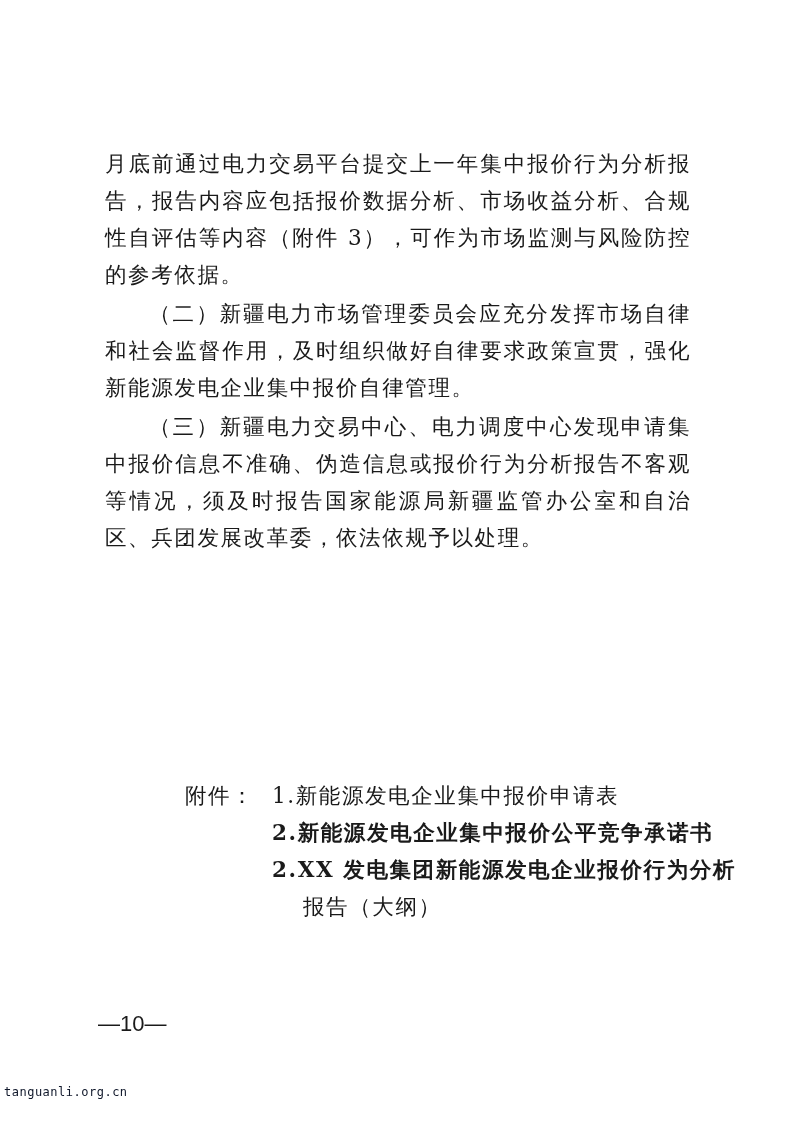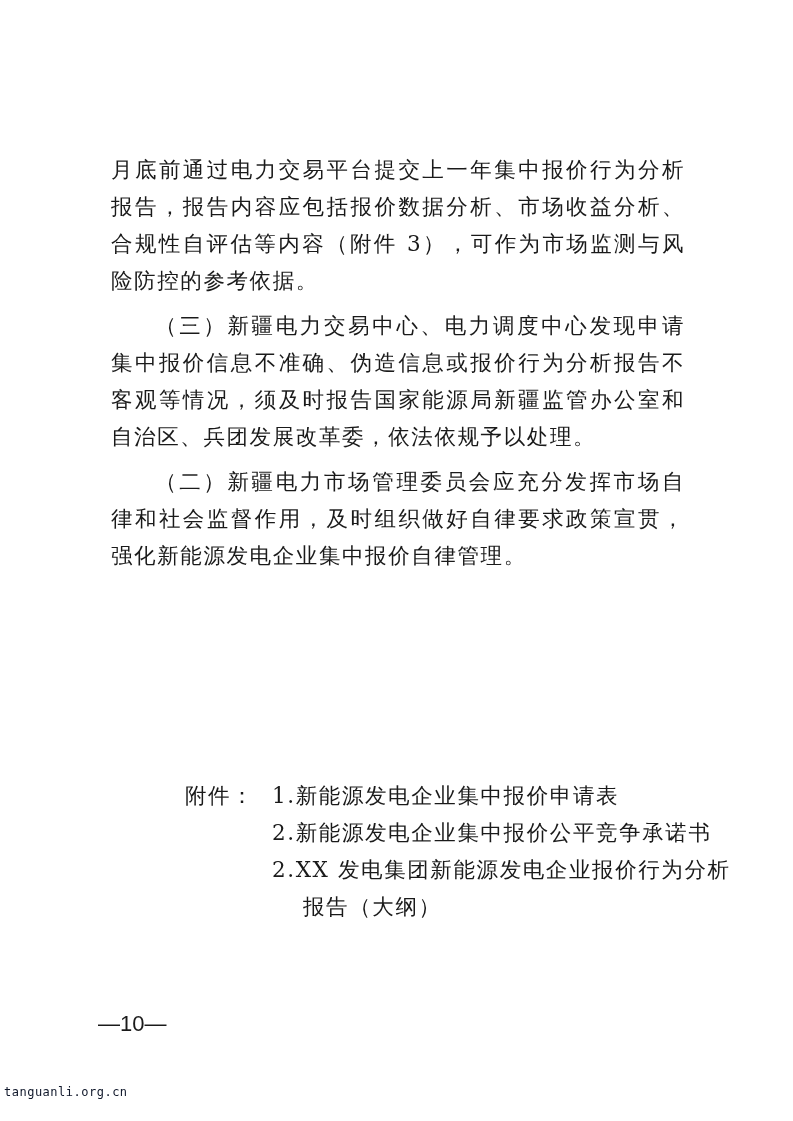--- a/index.html
+++ b/index.html
@@ -1,37 +1,37 @@
 <!DOCTYPE html>
 <html><head>
 <meta charset="utf-8">
 <style>
   html, body { margin: 0; padding: 0; }
   body {
     width: 793px; height: 1121px; background: #ffffff; position: relative; overflow: hidden;
     font-family: "DejaVu Serif", "Liberation Serif", serif; color: #1a1a1a;
   }
   .page { position: absolute; left: 103px; top: 143px; width: 590px; }
-  .para { margin: 8px; font-size: 21.5px; line-height: 37px; letter-spacing: 1.6px; text-align: justify; text-align-last: left; }
+  .para { margin: 2px; font-size: 21.5px; line-height: 37px; letter-spacing: 1.6px; text-align: justify; text-align-last: left; }
   .indent { text-indent: 44px; }
   .attachments { position: absolute; left: 145px; top: 777px; font-size: 21.5px; line-height: 37px; letter-spacing: 1.6px; margin-left: 40px; }
   .att-row { display: flex; }
   .att-label { width: 87px; }
-  .att-cont { padding-left: 87px; }
+  .att-cont { padding-left: 87px; font-weight: bold; }
   .att-cont2 { padding-left: 118px; }
   .page-number { position: absolute; left: 98px; top: 1011px; font-family: Liberation Sans, sans-serif; font-size: 22px; }
   .watermark { position: absolute; left: 4px; top: 1085px; font-family: "DejaVu Sans Mono", monospace; font-size: 12px; color: #0f172a; letter-spacing: 0.5px; }
 </style>
 </head>
 <body>
 
 <div class="page">
   <p class="para">月底前通过电力交易平台提交上一年集中报价行为分析报告，报告内容应包括报价数据分析、市场收益分析、合规性自评估等内容（附件 3），可作为市场监测与风险防控的参考依据。</p>
+  <p class="para indent">（二）新疆电力市场管理委员会应充分发挥市场自律和社会监督作用，及时组织做好自律要求政策宣贯，强化新能源发电企业集中报价自律管理。</p>
   <p class="para indent">（三）新疆电力交易中心、电力调度中心发现申请集中报价信息不准确、伪造信息或报价行为分析报告不客观等情况，须及时报告国家能源局新疆监管办公室和自治区、兵团发展改革委，依法依规予以处理。</p>
-  <p class="para indent">（二）新疆电力市场管理委员会应充分发挥市场自律和社会监督作用，及时组织做好自律要求政策宣贯，强化新能源发电企业集中报价自律管理。</p>
 </div>
 
 <div class="attachments">
   <div class="att-row">
     <span class="att-label">附件：</span>
     <span>1.新能源发电企业集中报价申请表</span>
   </div>
   <div class="att-cont">2.新能源发电企业集中报价公平竞争承诺书</div>
   <div class="att-cont">2.XX 发电集团新能源发电企业报价行为分析</div>
   <div class="att-cont2">报告（大纲）</div>

